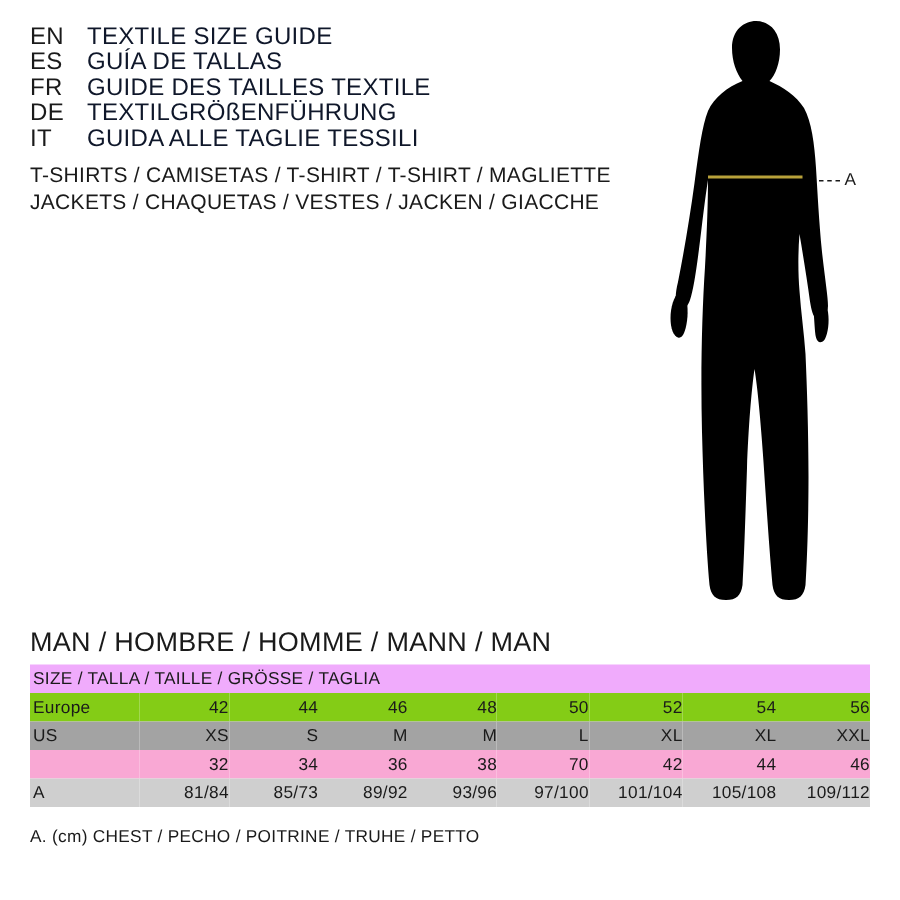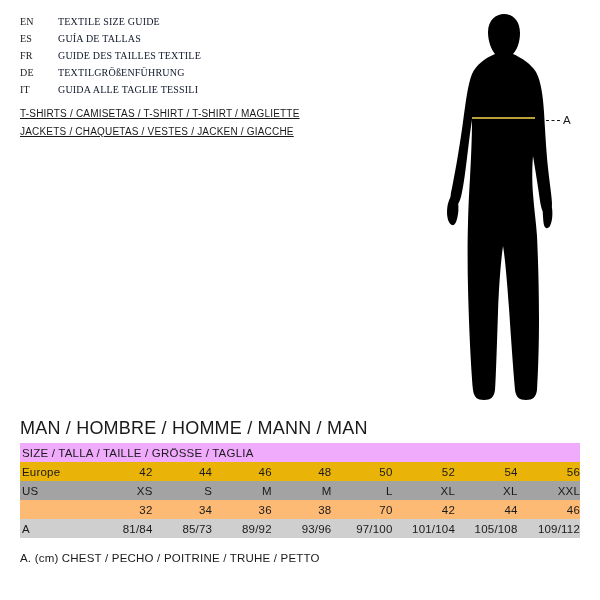--- a/index.html
+++ b/index.html
@@ -25,47 +25,45 @@
   .lang-block {
     position: absolute;
     left: 20px;
     top: 16px;
     width: 380px;
   }
   .lang-row {
     display: flex;
     align-items: baseline;
     height: 17px;
-    font-size: 10px;
-    letter-spacing: 0.2px;
-    font-family: Liberation Serif, serif;
+    font-size: 16px;
+    letter-spacing: 0.2px;
   }
   .lang-code {
     width: 38px;
     flex: 0 0 38px;
     color: #1a1a1a;
   }
   .lang-text {
     color: #0f172a;
     white-space: nowrap;
   }
 
   
   .garment-block {
     position: absolute;
     left: 20px;
     top: 108px;
     width: 400px;
   }
   .garment-line {
-    font-size: 10px;
+    font-size: 14px;
     height: 18px;
     letter-spacing: 0.2px;
     white-space: nowrap;
-    text-decoration: underline;
   }
 
   
   .figure-wrap {
     position: absolute;
     left: 400px;
     top: 8px;
     width: 200px;
     height: 400px;
   }
@@ -111,23 +109,23 @@
     vertical-align: middle;
     letter-spacing: 0.2px;
   }
   .col-label { width: 80px; padding-left: 2px !important; }
   .dcell { width: 68px; text-align: right; }
   tr.head-row td {
     background: #f0abfc;
     color: #1a1a1a;
     padding-left: 2px;
   }
-  tr.row-europe td { background: #eab308; }
+  tr.row-europe td { background: #84cc16; }
   tr.row-us td { background: #a3a3a3; }
-  tr.row-num td { background: #fdba74; }
+  tr.row-num td { background: #f9a8d4; }
   tr.row-a td { background: #cfcfcf; }
   tr.row-europe td.col-label,
   tr.row-us td.col-label,
   tr.row-num td.col-label,
   tr.row-a td.col-label { padding-left: 2px; }
 
   .footnote {
     position: absolute;
     left: 20px;
     top: 552px;

